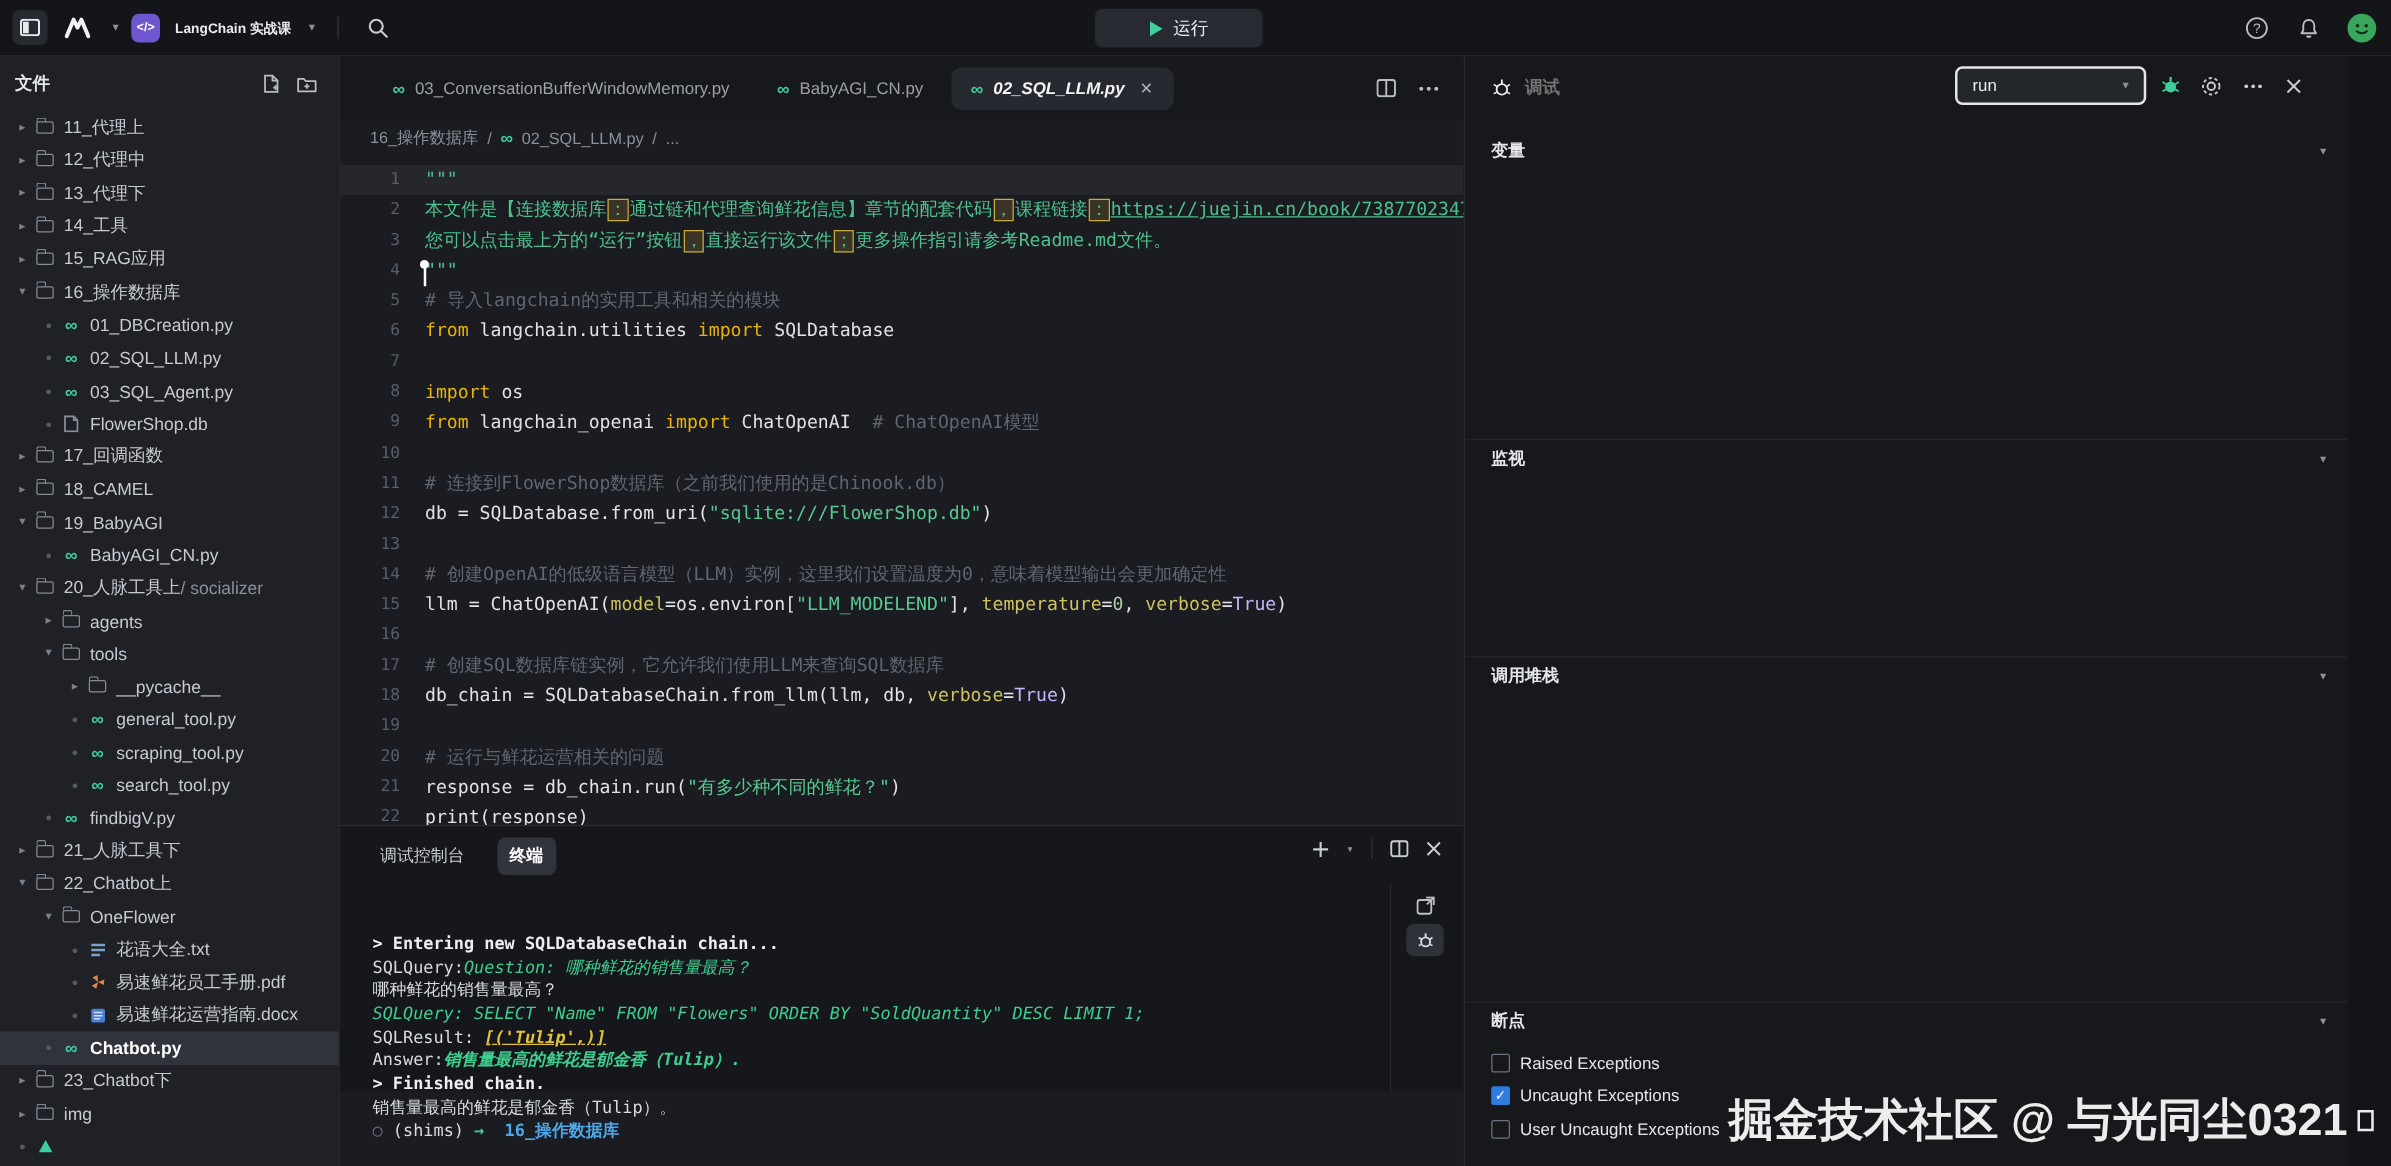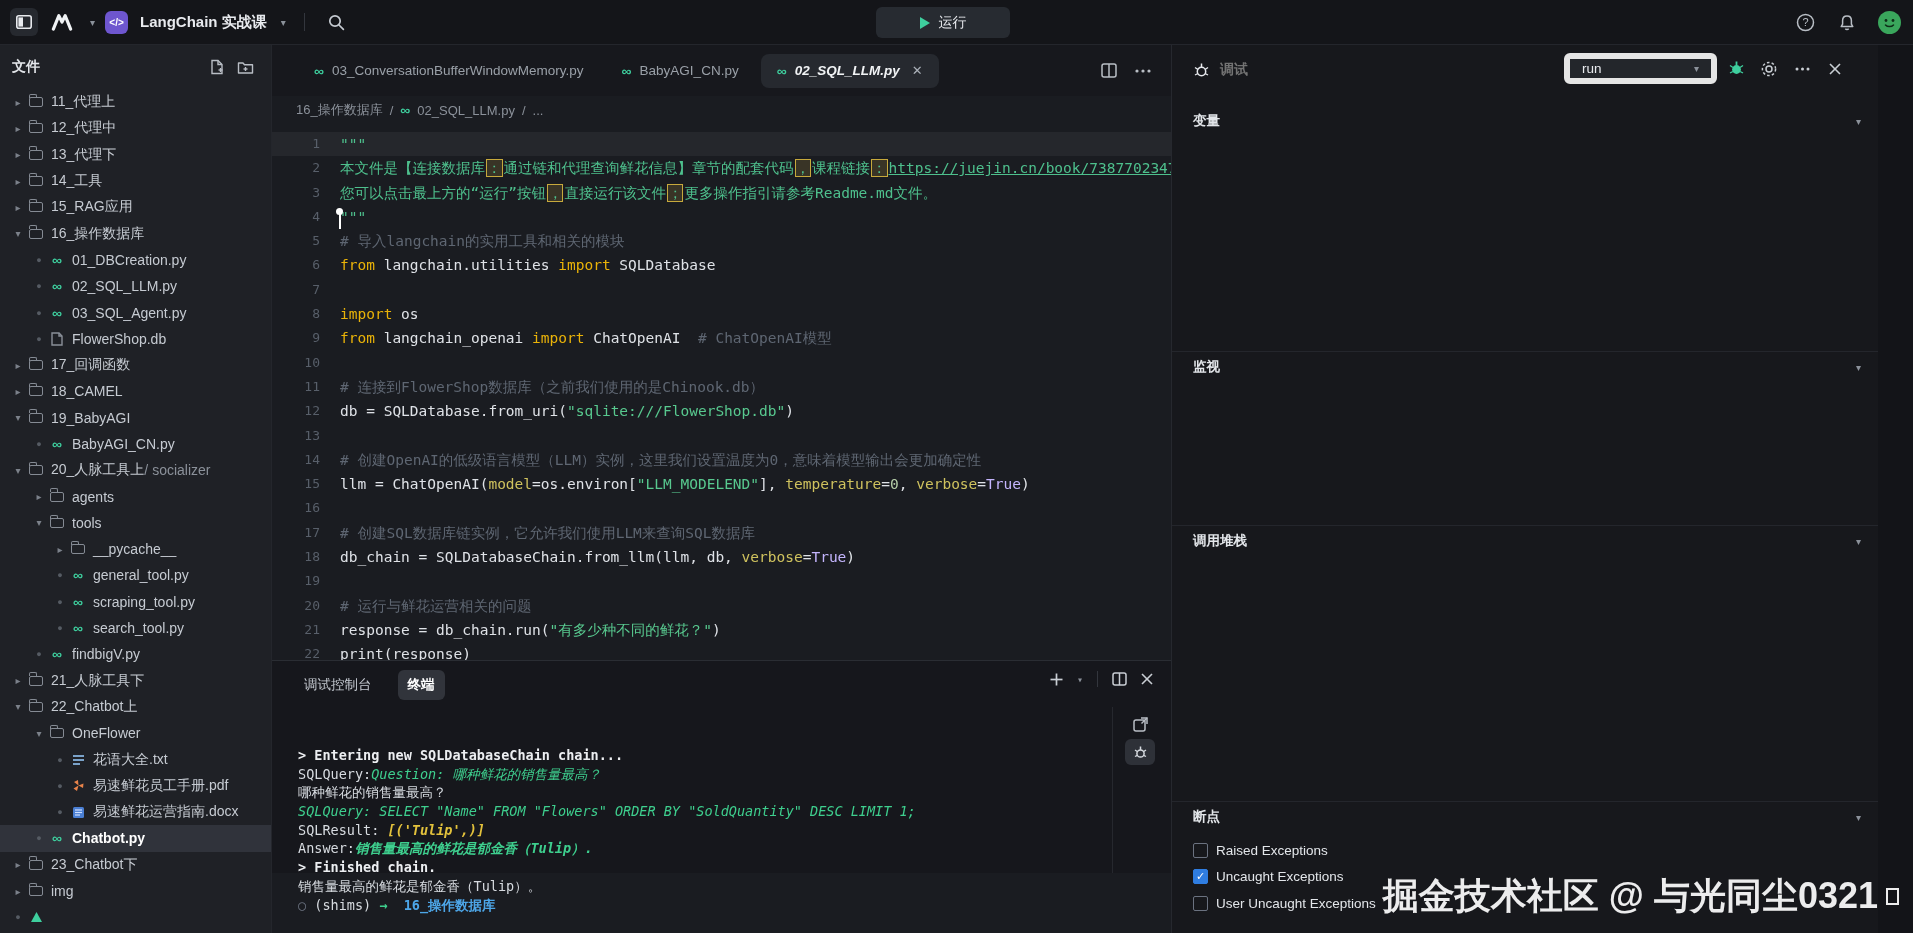--- a/index.html
+++ b/index.html
@@ -9,21 +9,21 @@
 
   
   #topbar { position:absolute; left:0; top:0; width:1913px; height:45px;
     background:#141519; border-bottom:1px solid #24262c; display:flex; align-items:center; }
   .tb-left { display:flex; align-items:center; gap:10px; padding-left:10px; }
   .iconbtn { display:flex; align-items:center; justify-content:center; width:28px; height:28px;
     border-radius:6px; color:#aab0b8; }
   .iconbtn.boxed { background:#26292f; }
   .proj-badge { width:23px; height:23px; border-radius:6px; background:#6e56cf; color:#fff;
     font-size:10px; font-weight:bold; display:flex; align-items:center; justify-content:center; }
-  .proj-name { color:#e8eaee; font-size:15px; font-weight:bold; margin-left:2px; }
+  .proj-name { color:#e8eaee; font-size:11px; font-weight:bold; margin-left:2px; }
   .chev { color:#8b919a; font-size:10px; margin-left:4px; }
   .tb-sep { width:1px; height:18px; background:#33363d; margin:0 8px; }
   #run-btn { position:absolute; left:876px; top:7px; width:134px; height:31px; background:#272b31;
     border-radius:6px; display:flex; align-items:center; justify-content:center; gap:9px; }
   .play-tri { width:0; height:0; border-left:10px solid #3ecf9e; border-top:6px solid transparent;
     border-bottom:6px solid transparent; }
   #run-btn span { color:#e8eaee; font-size:14px; }
   .tb-right { position:absolute; right:10px; top:0; height:45px; display:flex; align-items:center; gap:14px; }
 
   
@@ -73,35 +73,35 @@
     border-top:1px solid #2a2d33; font-family:"DejaVu Sans Mono",monospace; }
   #con-tabs { position:absolute; left:22px; top:8px; height:32px; display:flex; align-items:center; gap:16px;
     font-family:"Liberation Sans","DejaVu Sans",sans-serif; }
   .con-tab { color:#c6cbd2; font-size:13.5px; padding:6px 10px; }
   .con-tab.active { background:#31343b; border-radius:6px; color:#ffffff; font-weight:bold; }
   #con-icons { position:absolute; right:18px; top:10px; display:flex; align-items:center; gap:14px; color:#b9bec5; }
   #con-out { position:absolute; left:26px; top:85px; }
   .con-line { height:18.7px; line-height:18.7px; font-size:13.5px; white-space:pre; }
   .cw { color:#d7dbe0; } .cwb { color:#eceef1; font-weight:bold; }
   .cg { color:#3ecf8e; font-style:italic; } .cgb { color:#3ecf8e; font-style:italic; font-weight:bold; }
-  .cy { color:#e3c23c; font-style:italic; font-weight:bold; }
+  .cy { color:#e3c23c; font-style:italic; font-weight:bold;text-decoration:underline; }
   .cdim { color:#6b7280; } .car { color:#3ecf8e; font-weight:bold; } .cdir { color:#4da6e8; font-weight:bold; }
   #con-vline { position:absolute; right:58px; top:46px; bottom:0; width:1px; background:#26282e; }
   .con-side { position:absolute; right:16px; width:30px; height:26px; display:flex; align-items:center;
     justify-content:center; color:#b9bec5; }
   .con-side.chip { background:#2e3138; border-radius:6px; }
 
   
   #rightpanel { position:absolute; left:1171px; top:45px; width:707px; height:888px; background:#17181c;
     border-left:1px solid #26282e; }
   #dbg-head { position:absolute; left:0; top:0; width:707px; height:50px; display:flex; align-items:center;
     padding-left:21px; gap:10px; color:#737373; }
   #dbg-title { font-size:14px; font-weight:bold; }
   #run-select { position:absolute; left:392px; top:8px; width:153px; height:31px; background:#23262b;
-    border:6px solid #e5e5e5; border-radius:6px; display:flex; align-items:center; padding:0 12px; }
+    border:2px solid #e5e5e5; border-radius:6px; display:flex; align-items:center; padding:0 12px; }
   #run-select .val { color:#e8eaee; font-size:13.5px; flex-grow:1; }
   .dbg-ic { position:absolute; top:8px; width:30px; height:31px; display:flex; align-items:center;
     justify-content:center; color:#b9bec5; }
   .dbg-section { position:absolute; left:0; width:707px; }
   .dbg-sec-head { display:flex; align-items:center; padding:0 18px 0 21px; height:28px; }
   .dbg-sec-head .t { color:#e3e6ea; font-size:13.5px; font-weight:bold; flex-grow:1; }
   .sec-div { position:absolute; left:0; width:707px; height:1px; background:#24262c; }
   .bp-row { position:absolute; left:21px; height:22px; display:flex; align-items:center; gap:8px; }
   .cbx { width:15px; height:15px; border:1.5px solid #6b7280; border-radius:2px; background:transparent; }
   .cbx.on { background:#2f7de1; border-color:#2f7de1; color:#fff; font-size:11px; font-weight:bold;

